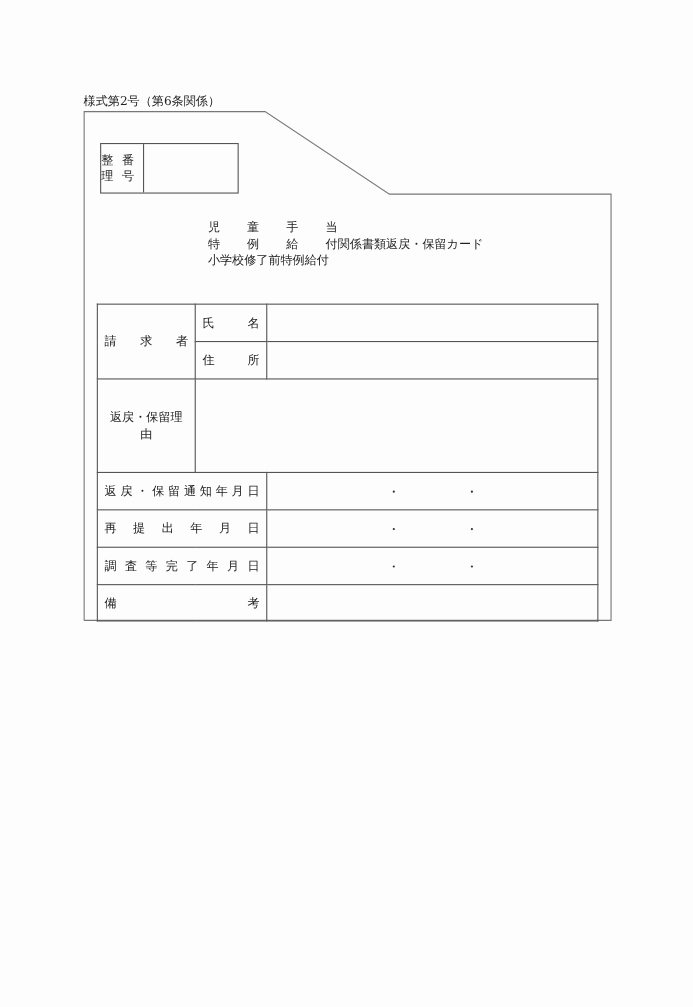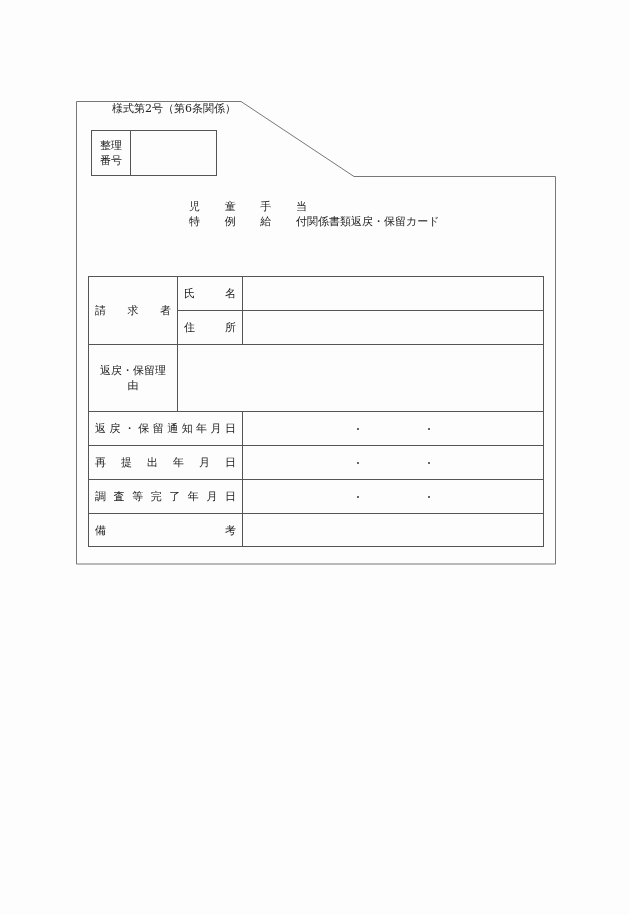--- a/index.html
+++ b/index.html
@@ -1,21 +1,21 @@
 <!DOCTYPE html>
 <html><head>
 <meta charset="utf-8">
 <style>
   html,body{margin:0;padding:0;background:#fdfdfd;}
   body{width:630px;height:915px;position:relative;font-family:"DejaVu Serif","Liberation Serif",serif;color:#222;font-size:11px;}
   .abs{position:absolute;}
-  .caption{left:76px;top:101px;font-size:11px;margin-left:36px;}
+  .caption{left:76px;top:84px;font-size:11px;}
   svg.outline{position:absolute;left:0;top:0;}
   .seiri{left:91px;top:130px;width:126px;height:46px;border:1px solid #555;box-sizing:border-box;}
-  .seiri .lab{position:absolute;left:0;top:0;width:38px;height:44px;border-right:1px solid #555;display:flex;flex-direction:column;align-items:center;justify-content:center;line-height:15px;}
+  .seiri .lab{position:absolute;left:0;top:0;width:38px;height:44px;border-right:1px solid #555;display:flex;flex-direction:row;align-items:center;justify-content:center;line-height:15px;}
   .title{left:189px;top:199px;line-height:15px;}
   .title .row{display:flex;white-space:nowrap;}
   .title .sp{display:flex;justify-content:space-between;width:118px;}
   .title .suffix{}
   table.main{position:absolute;left:88px;top:276px;width:456px;border-collapse:collapse;}
   table.main td{border:1px solid #555;padding:0 6px;height:33px;box-sizing:border-box;}
   .jus{display:flex;justify-content:space-between;}
   .dots{position:relative;height:100%;}
   .dot{position:absolute;top:50%;width:2px;height:2px;background:#333;border-radius:1px;transform:translateY(-50%);}
 </style>
@@ -47,20 +47,21 @@
     </div>
   <div class="row">
       <div class="sp">
     <span>特</span>
         <span>例</span>
         <span>給</span>
         <span>付</span>
   </div>
       <span class="suffix">関係書類返戻・保留カード</span>
     </div>
+  <div class="row">小学校修了前特例給付</div>
 </div>
 
 <table class="main">
   <colgroup>
       <col style="width:89px">
       <col style="width:65px">
       <col>
     </colgroup>
   <tbody>
       <tr style="height:34px">
@@ -81,21 +82,21 @@
   </tr>
   <tr style="height:34px">
     <td>
           <div class="jus">
             <span>住</span>
             <span>所</span>
           </div>
         </td>
     <td></td>
   </tr>
-  <tr style="height:67px">
+  <tr style="height:85px">
     <td style="line-height:15px;text-align:center;">返戻・保留理由</td>
     <td colspan="2"></td>
   </tr>
   <tr style="height:33px">
     <td colspan="2">
           <div class="jus">
       <span>返</span>
             <span>戻</span>
             <span>・</span>
             <span>保</span>

